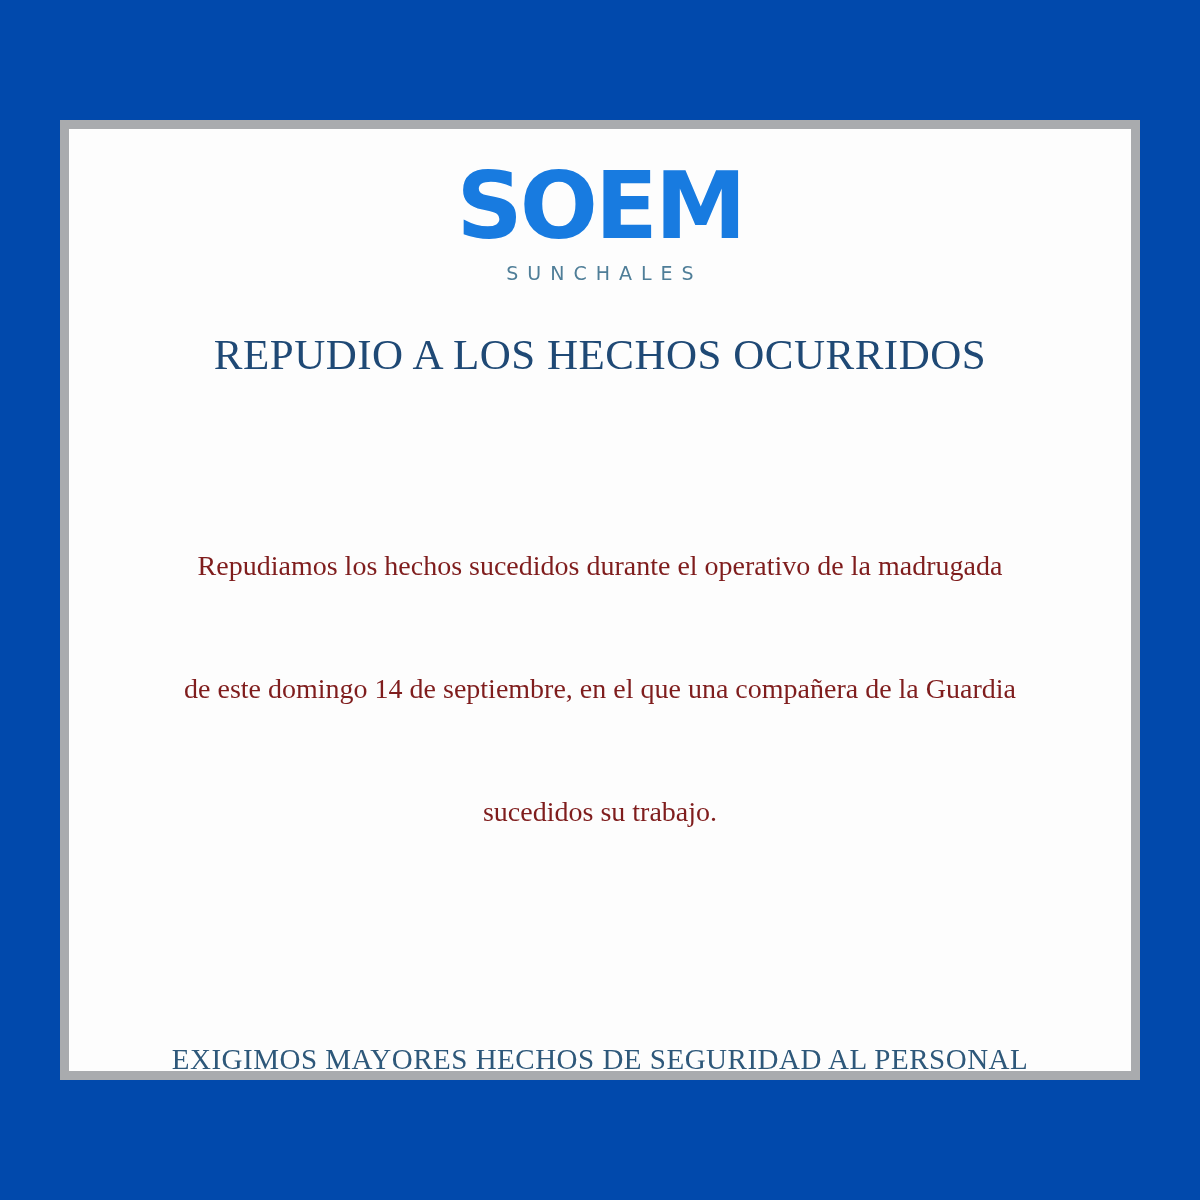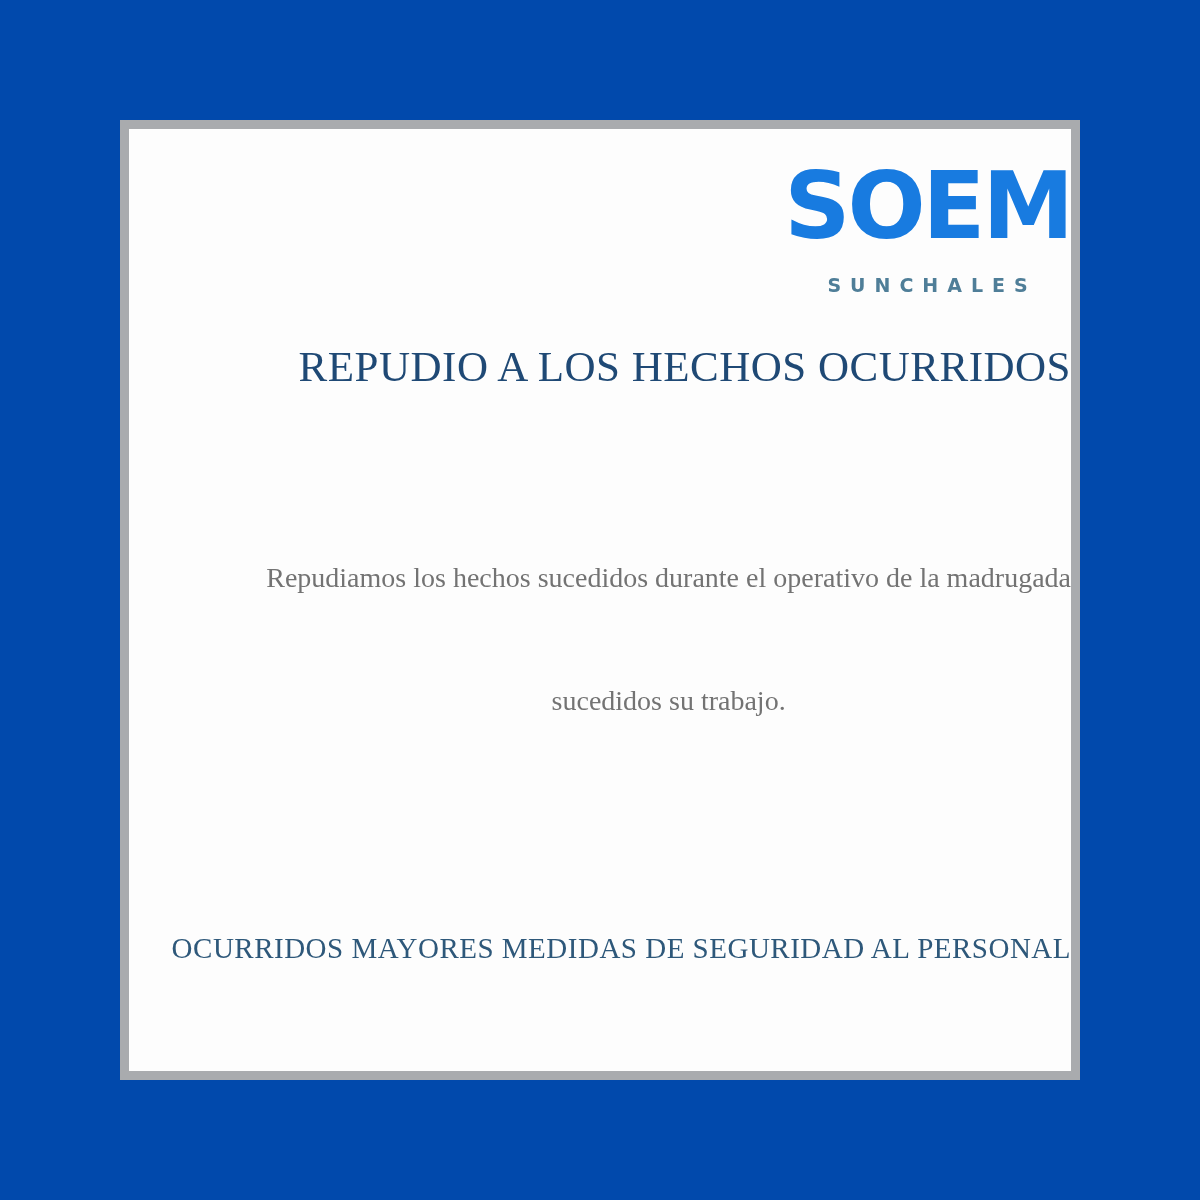--- a/index.html
+++ b/index.html
@@ -8,43 +8,43 @@
   }
   body {
     width: 1200px;
     height: 1200px;
     background: #0149ac;
     font-family: "Liberation Serif", serif;
     overflow: hidden;
   }
   .card {
     box-sizing: border-box;
-    width: 960px;
+    width: 1080px;
     height: 960px;
     margin: 120px auto 0 auto;
     background: #fdfdfd;
     border: 9px solid #a9abae;
     display: flex;
     flex-direction: column;
-    align-items: flex-end;
+    align-items: center;
     text-align: center;
   }
   .logo-top { margin-top: 36px; }
   .logo-word {
     font-family: "DejaVu Sans", sans-serif;
     font-weight: 800;
     font-size: 92px;
     line-height: 0.92;
     letter-spacing: -3px;
     color: #187be0;
   }
   .logo-sub-top {
-    margin-top: 24px;
+    margin-top: 12px;
     font-family: "DejaVu Sans", sans-serif;
-    font-weight: 700;
+    font-weight: 400;
     font-size: 19px;
     letter-spacing: 9px;
     text-indent: 9px;
     color: #4f7e98;
   }
   .headline {
     margin-top: 46px;
     font-size: 43px;
     font-weight: 400;
     letter-spacing: 0.5px;
@@ -52,21 +52,21 @@
   }
   .divider {
     margin-top: 28px;
     width: 382px;
     height: 4px;
     background: #5d809b;
   }
   .para {
     font-size: 28px;
     line-height: 41px;
-    color: #737373;
+    color: #7f1d1d;
     white-space: pre-wrap;
   }
   .para-1 { margin-top: 56px; }
   .demand {
     margin-top: 40px;
     font-size: 29px;
     line-height: 42px;
     letter-spacing: 0.5px;
     color: #2e587a;
     white-space: pre-wrap;
@@ -81,21 +81,22 @@
     <div class="logo-word">SOEM</div>
     <div class="logo-sub-top">SUNCHALES</div>
   </div>
 
   <div class="headline">REPUDIO A LOS HECHOS OCURRIDOS</div>
 
   <div class="divider"></div>
 
   <div class="para para-1">
     <div>Repudiamos los hechos sucedidos durante el operativo de la madrugada</div>
+    <div>de este domingo 14 de septiembre, en el que una compañera de la Guardia</div>
     <div>sucedidos su trabajo.</div>
   </div>
 
   <div class="demand">
-    <div>OCURRIDOS MAYORES MEDIDAS DE SEGURIDAD AL PERSONAL</div>
+    <div>EXIGIMOS MAYORES HECHOS DE SEGURIDAD AL PERSONAL</div>
     
   </div>
 
 </div>
 
 </body></html>

